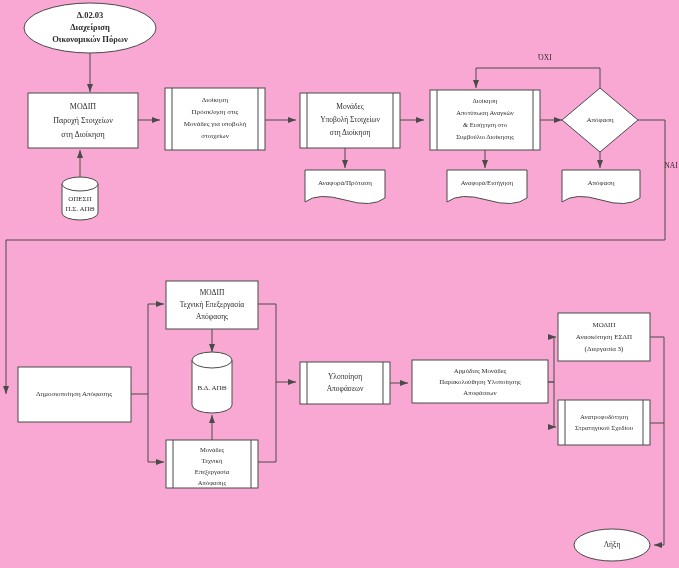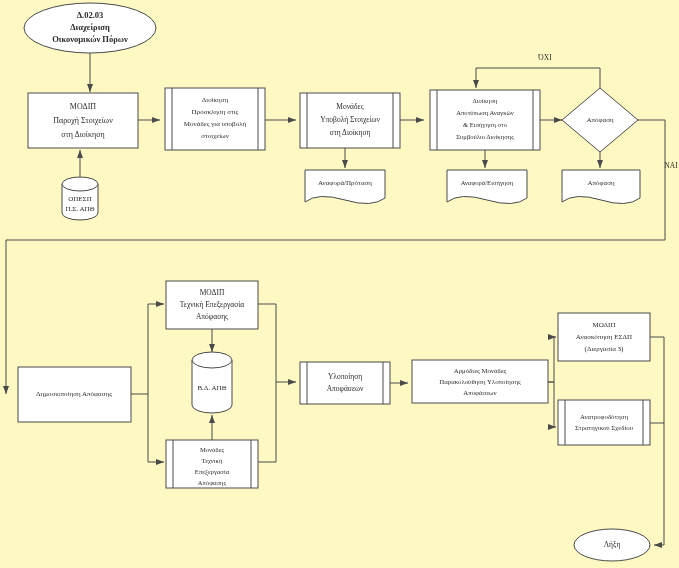--- a/index.html
+++ b/index.html
@@ -1,17 +1,17 @@
 <!DOCTYPE html>
 <html><head>
 <meta charset="utf-8">
 <style>
   html,body{margin:0;padding:0;background:#ffffff;}
   body{width:679px;height:568px;font-family:"Liberation Serif",serif;}
-  #canvas{position:relative;width:679px;height:568px;overflow:hidden;background:#fef9c3;}
+  #canvas{position:relative;width:679px;height:568px;overflow:hidden;background:#f9a8d4;}
   svg#flow{position:absolute;left:0;top:0;width:679px;height:568px;}
   .lbl{font-family:"Liberation Serif",serif;fill:#2b2b2b;text-anchor:middle;dominant-baseline:middle;}
   .sh{fill:#ffffff;stroke:#4a4a4a;stroke-width:1;}
   .ln{stroke:#4a4a4a;stroke-width:1;fill:none;}
   .lnThick{stroke:#4a4a4a;stroke-width:1.4;fill:none;}
   .inner{stroke:#4a4a4a;stroke-width:1;fill:none;}
 </style>
 </head>
 <body>
 

